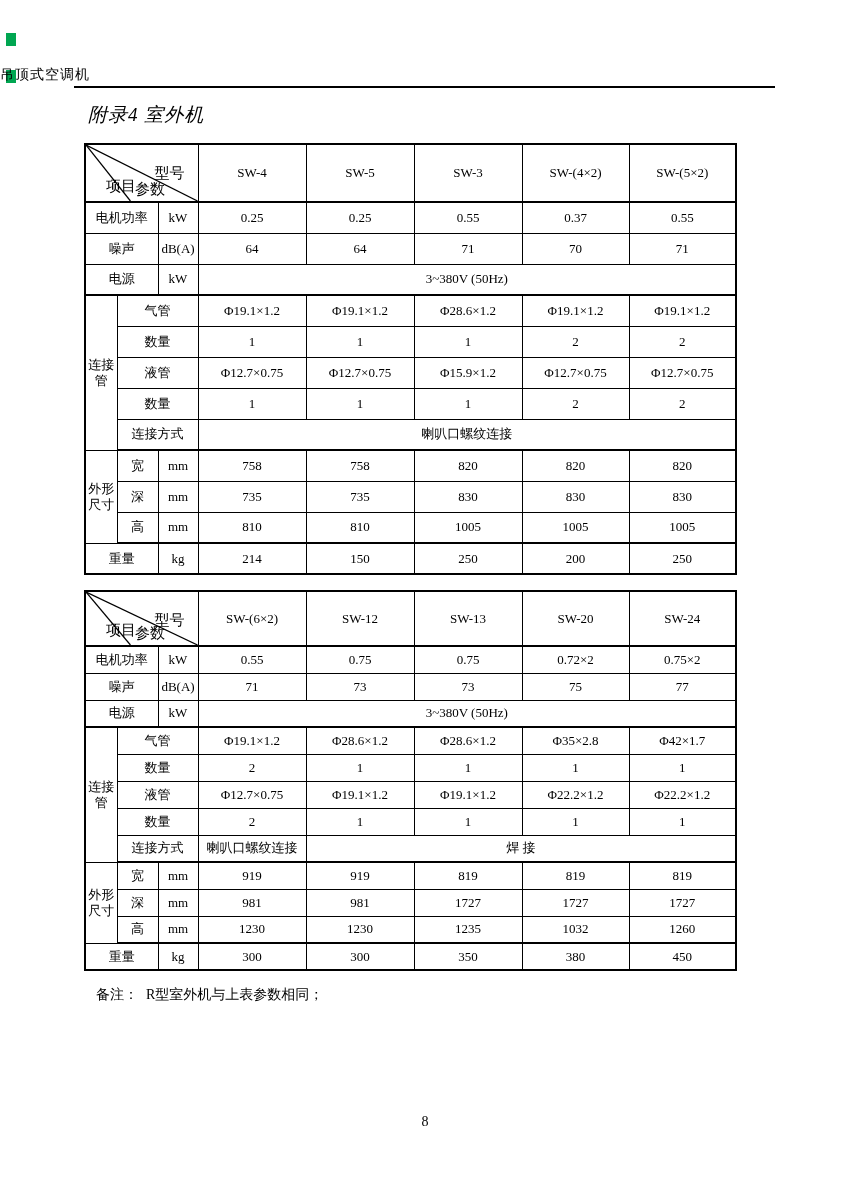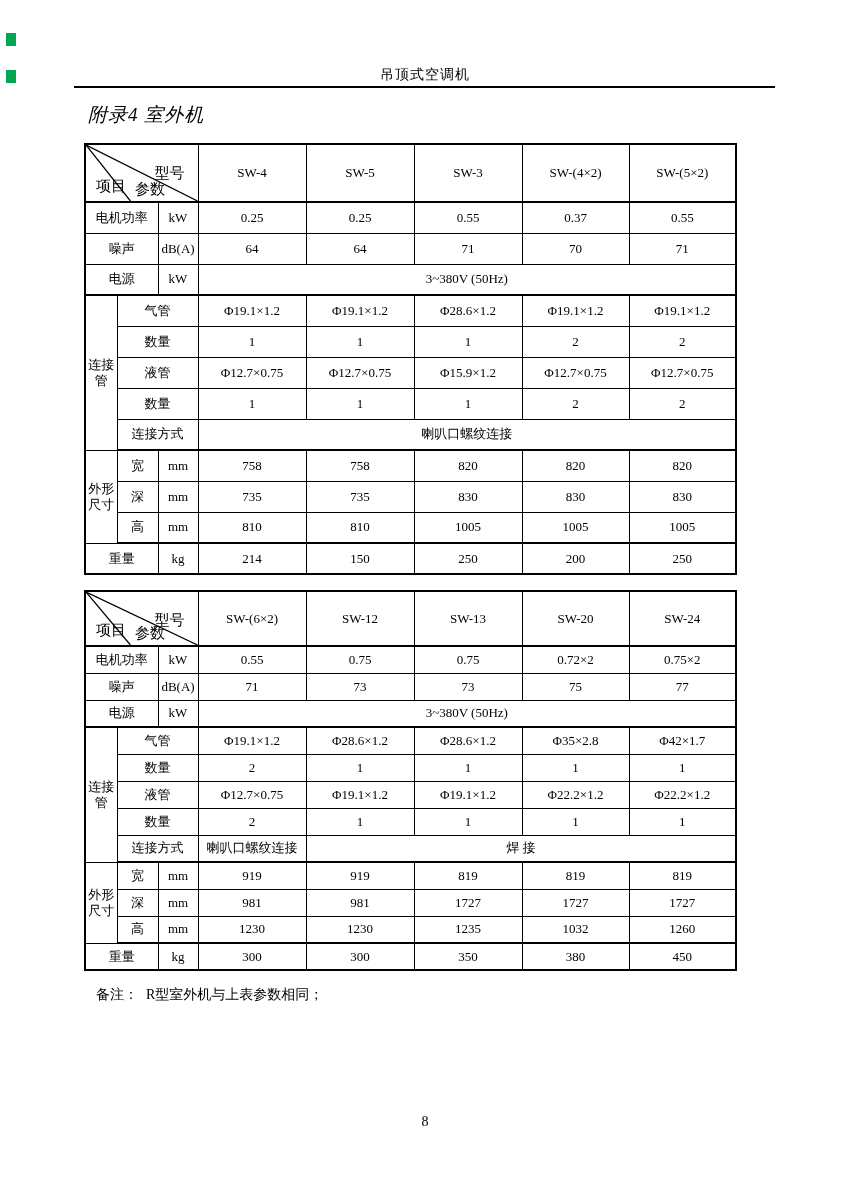--- a/index.html
+++ b/index.html
@@ -12,21 +12,21 @@
   }
   .green-mark {
     position: absolute; left: 6px; width: 10px; height: 13px;
     background: #00a651;
   }
   #mark-1 { top: 33px; }
   #mark-2 { top: 70px; }
 
   .header-title {
     position: absolute; top: 66px; left: 0; width: 850px;
-    text-align: center; font-size: 14px; letter-spacing: 1px;
+    text-align: left; font-size: 14px; letter-spacing: 1px;
   }
   .header-rule {
     position: absolute; top: 86px; left: 74px; width: 701px;
     border-top: 2px solid #000;
   }
   .section-title {
     position: absolute; top: 102px; left: 88px;
     font-size: 19px; font-weight: normal; font-style: italic;
     letter-spacing: 1px;
   }
@@ -49,21 +49,21 @@
   #table-1 tr { height: 31px; }
   #table-1 tr.hdr { height: 58px; }
   #table-2 tr { height: 27px; }
   #table-2 tr.hdr { height: 55px; }
   tr.thick td { border-bottom-width: 2px; }
 
   td.diag { position: relative; padding: 0; }
   td.diag svg { position: absolute; left: 0; top: 0; width: 100%; height: 100%; }
   td.diag span { position: absolute; font-size: 15px; white-space: nowrap; }
   .lbl-model { top: 19px; right: 13px; }
-  .lbl-item  { left: 10px;  bottom: 6px; }
+  .lbl-item  { left: 20px;  bottom: 6px; }
   .lbl-param { left: 49px; bottom: 3px; }
 
   .note {
     position: absolute; top: 986px; left: 96px; font-size: 14px;
   }
   .note .note-body { margin-left: 8px; }
   .page-num {
     position: absolute; top: 1114px; left: 0; width: 850px;
     text-align: center; font-size: 14px;
   }

